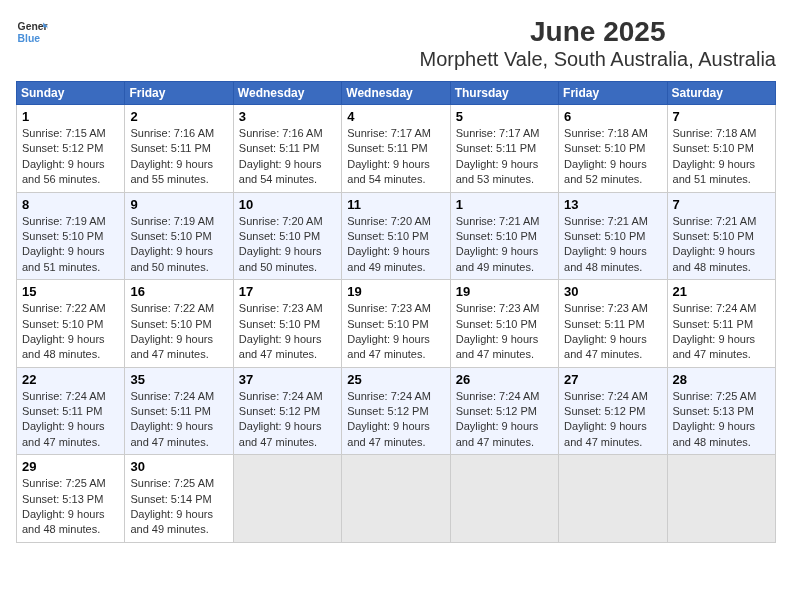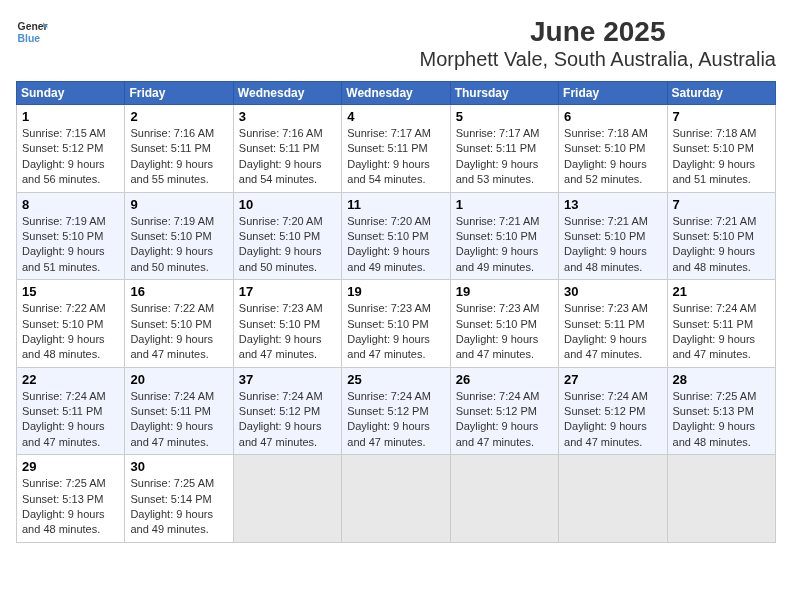--- a/index.html
+++ b/index.html
@@ -293,21 +293,21 @@
     <tr>
       <td>
         <span class="day-num">22</span>
         <div class="day-info">
           Sunrise: 7:24 AM<br>
           Sunset: 5:11 PM<br>
           Daylight: 9 hours and 47 minutes.
         </div>
       </td>
       <td>
-        <span class="day-num">20</span>
+        <span class="day-num">35</span>
         <div class="day-info">
           Sunrise: 7:24 AM<br>
           Sunset: 5:11 PM<br>
           Daylight: 9 hours and 47 minutes.
         </div>
       </td>
       <td>
         <span class="day-num">37</span>
         <div class="day-info">
           Sunrise: 7:24 AM<br>

